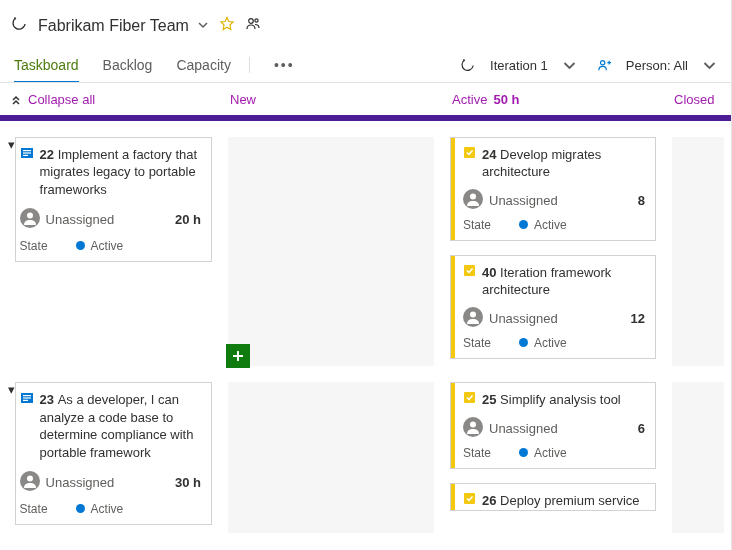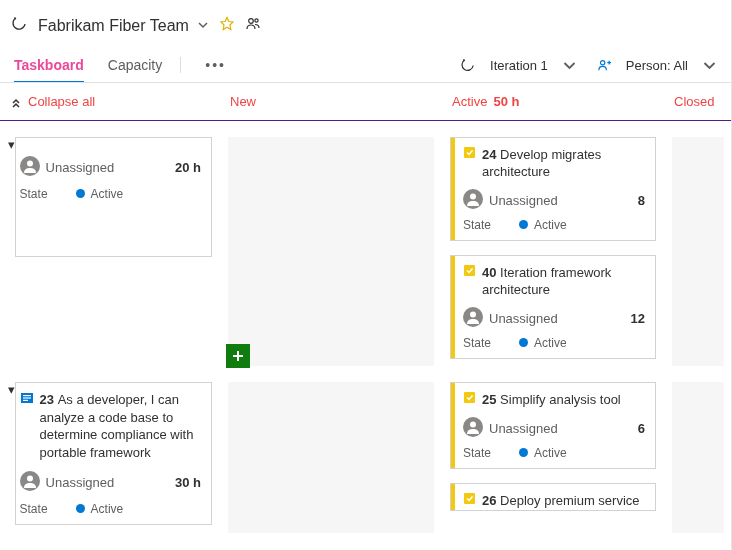--- a/index.html
+++ b/index.html
@@ -50,21 +50,21 @@
   }
   .tab {
     font-size:14px;
     color:#605e5c;
     height:100%;
     display:flex;
     align-items:center;
     cursor:default;
     position:relative;
   }
-  .tab.active { color:#ec4899; font-weight:700; }
+  .tab.active { color:#4d7c0f; font-weight:400; }
   .tab.active::after{
     content:"";
     position:absolute;
     left:0; right:0; bottom:0;
     height:2px;
     background:#0078d4;
   }
   .tabs .divider {
     width:1px; height:16px; background:#ddd;
     margin-left:-6px;
@@ -81,22 +81,22 @@
     overflow:hidden;
   }
   .col { display:flex; flex-direction:column; }
   .col + .col { }
   .col-head {
     height:38px;
     display:flex;
     align-items:center;
     padding: 0 10px;
     font-size:13px;
-    color:#ef4444;
-    border-bottom:1px solid #4c1d95;
+    color:#a21caf;
+    border-bottom:6px solid #4c1d95;
   }
   .col-head.first{ gap:6px;}
   .col-head .hours{ font-weight:600; margin-left:6px;}
   .col-body {
     flex:1;
     padding:8px;
     display:flex;
     flex-direction:column;
     gap:14px;
     overflow:hidden;
@@ -176,20 +176,21 @@
       <circle cx="6" cy="5" r="2.3"></circle>
         <path d="M2 13 C2 10 4 9 6 9 C8 9 10 10 10 13"></path>
       <circle cx="11.5" cy="4.5" r="1.6"></circle>
         <path d="M10 8.5 C12 8.5 14 9.5 14 12"></path>
     </svg>
   </span>
 </div>
 
 <div class="tabs">
   <div class="tab active">Taskboard</div>
+  <div class="tab">Backlog</div>
   <div class="tab">Capacity</div>
   <div class="divider"></div>
   <div class="dots">•••</div>
   <div class="right">
     <div class="pill">
       <svg viewBox="0 0 16 16" fill="none" stroke="#323130" stroke-width="1.3">
         <path d="M4 2 A6 6 0 1 0 13 8"></path>
           <path d="M2 1 L4 2 L3 4" fill="#323130" stroke="none"></path>
       </svg>
       <span>Iteration 1</span>
@@ -228,20 +229,31 @@
     <span class="hours">50 h</span>
   </div>
   <div class="col-head">Closed</div>
 
   <div class="col">
     <div class="col-body" style="background:#fff;">
       <div style="display:flex;">
         <div class="caret">▾</div>
         <div class="bcard" style="flex:1;">
           <div class="content">
+            <div class="titleRow">
+              <span class="pbiIcon">
+                <svg viewBox="0 0 14 14">
+                    <rect x="1" y="2" width="12" height="10" fill="#0078d4"></rect>
+                    <rect x="3" y="4" width="8" height="1.2" fill="#fff"></rect>
+                    <rect x="3" y="6.4" width="8" height="1.2" fill="#fff"></rect>
+                    <rect x="3" y="8.8" width="5" height="1.2" fill="#fff"></rect>
+                  </svg>
+              </span>
+              <span><span class="pbiNum">22</span>&nbsp;<span>Implement a factory that migrates legacy to portable frameworks</span></span>
+            </div>
             <div class="assignRow">
               <span class="left">
                 <span class="avatar">
                   <svg viewBox="0 0 20 20">
                       <circle cx="10" cy="10" r="10" fill="#8a8886"></circle>
                       <circle cx="10" cy="7.5" r="3" fill="#fff"></circle>
                       <path d="M4 17 C4 13 7 12 10 12 C13 12 16 13 16 17 Z" fill="#fff"></path>
                     </svg>
                 </span>
                 <span>Unassigned</span>

